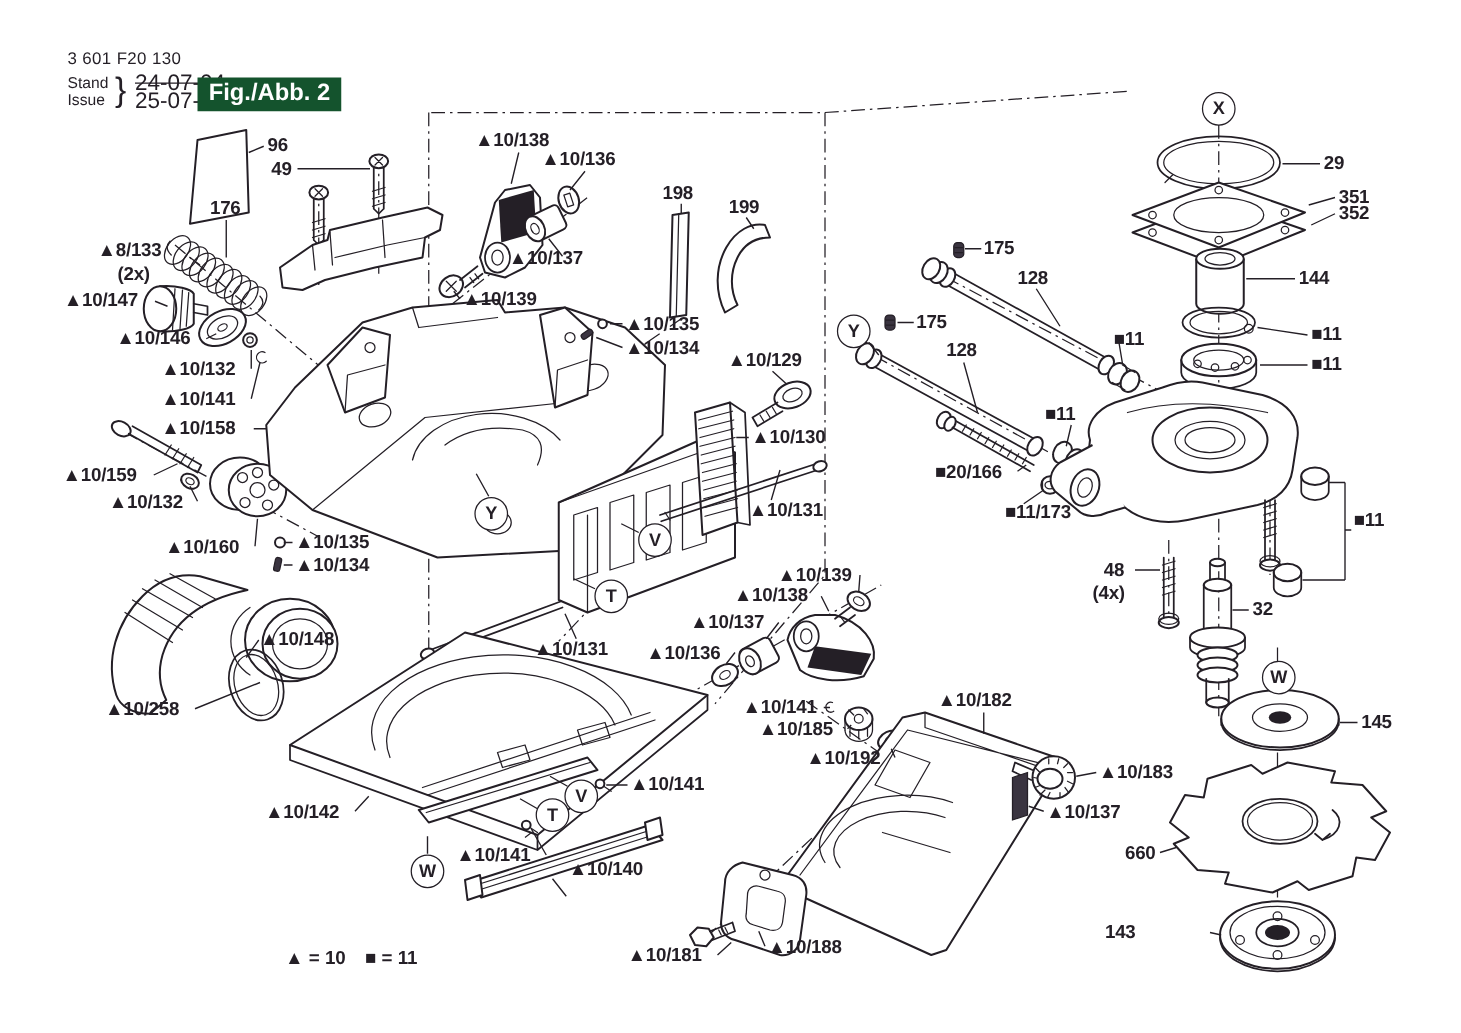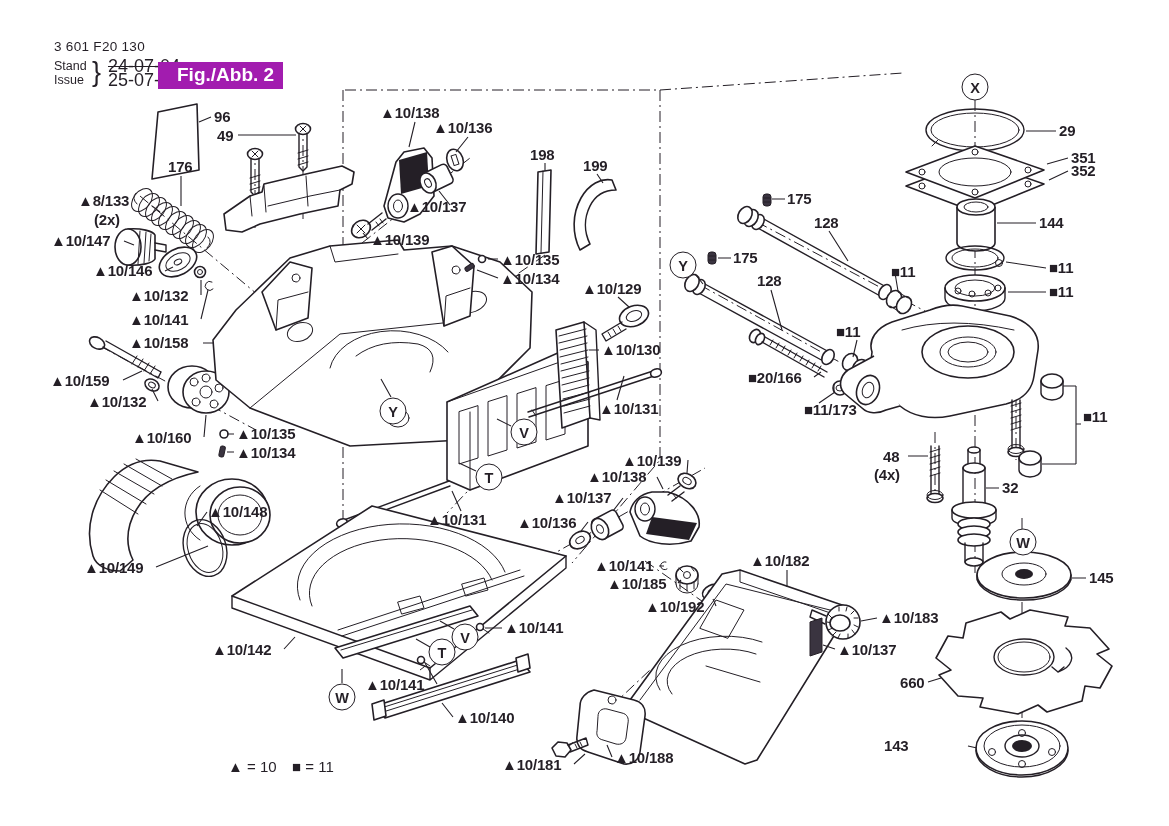--- a/index.html
+++ b/index.html
@@ -15,24 +15,24 @@
   .gy{fill:#3a3440;stroke:#241f26;stroke-width:1}
   .co{position:absolute;font-weight:bold;font-size:15px;line-height:18px;white-space:nowrap;letter-spacing:-0.2px}
   .refc{position:absolute;width:27px;height:27px;border:1.8px solid #241f26;border-radius:50%;background:#fff;
         font-weight:bold;font-size:14.5px;display:flex;align-items:center;justify-content:center;
         transform:translate(-50%,-50%);box-sizing:border-box}
   .hdr-num{position:absolute;left:54px;top:39px;font-size:13.5px;letter-spacing:0.3px}
   .hdr-stand{position:absolute;left:54px;top:60px;font-size:12.5px;line-height:13.5px}
   .hdr-brace{position:absolute;left:92px;top:57px;font-size:27px;font-weight:normal}
   .hdr-dates{position:absolute;left:108px;top:59px;font-size:18px;line-height:14px}
   .strike{text-decoration:line-through}
-  .figbox{position:absolute;left:158px;top:62px;background:#a21caf;color:#fff;
-          font-weight:bold;font-size:19px;padding:2px 9px 3px 19px}
+  .figbox{position:absolute;left:158px;top:62px;background:#14532d;color:#fff;
+          font-weight:bold;font-size:19px;padding:2px 9px 3px 9px}
   .ftr{position:absolute;left:54px;top:716px;font-size:12.5px;line-height:16px}
-  .legend{position:absolute;top:758px;font-weight:normal;font-size:15px}
+  .legend{position:absolute;top:758px;font-weight:bold;font-size:15px}
 </style>
 </head>
 <body>
 
 <div class="stage">
 
 <svg width="1169" height="826" viewBox="0 0 1169 826">
 
   <path class="dd" d="
     M345,90 H658 M343,90 V545 M660,90 V460 L572,563 M660,90 L903,73
@@ -512,37 +512,37 @@
   <div class="co" style="left:93px;top:262px">▲10/146</div>
   <div class="co" style="left:129px;top:287px">▲10/132</div>
   <div class="co" style="left:129px;top:311px">▲10/141</div>
   <div class="co" style="left:129px;top:334px">▲10/158</div>
   <div class="co" style="left:50px;top:372px">▲10/159</div>
   <div class="co" style="left:87px;top:393px">▲10/132</div>
   <div class="co" style="left:132px;top:429px">▲10/160</div>
   <div class="co" style="left:236px;top:425px">▲10/135</div>
   <div class="co" style="left:236px;top:444px">▲10/134</div>
   <div class="co" style="left:208px;top:503px">▲10/148</div>
-  <div class="co" style="left:84px;top:559px">▲10/149</div>
+  <div class="co" style="left:84px;top:559px">▲10/258</div>
   <div class="co" style="left:212px;top:641px">▲10/142</div>
   <div class="co" style="left:380px;top:104px">▲10/138</div>
   <div class="co" style="left:433px;top:119px">▲10/136</div>
   <div class="co" style="left:407px;top:198px">▲10/137</div>
   <div class="co" style="left:370px;top:231px">▲10/139</div>
   <div class="co" style="left:530px;top:146px">198</div>
   <div class="co" style="left:583px;top:157px">199</div>
   <div class="co" style="left:500px;top:251px">▲10/135</div>
   <div class="co" style="left:500px;top:270px">▲10/134</div>
   <div class="co" style="left:582px;top:280px">▲10/129</div>
   <div class="co" style="left:601px;top:341px">▲10/130</div>
   <div class="co" style="left:599px;top:400px">▲10/131</div>
   <div class="co" style="left:427px;top:511px">▲10/131</div>
   <div class="co" style="left:504px;top:619px">▲10/141</div>
   <div class="co" style="left:365px;top:676px">▲10/141</div>
-  <div class="co" style="left:455px;top:709px">▲10/140</div>
+  <div class="co" style="left:455px;top:687px">▲10/140</div>
   <div class="co" style="left:502px;top:756px">▲10/181</div>
   <div class="co" style="left:614px;top:749px">▲10/188</div>
   <div class="co" style="left:622px;top:452px">▲10/139</div>
   <div class="co" style="left:587px;top:468px">▲10/138</div>
   <div class="co" style="left:552px;top:489px">▲10/137</div>
   <div class="co" style="left:517px;top:514px">▲10/136</div>
   <div class="co" style="left:594px;top:557px">▲10/141</div>
   <div class="co" style="left:607px;top:575px">▲10/185</div>
   <div class="co" style="left:645px;top:598px">▲10/192</div>
   <div class="co" style="left:750px;top:552px">▲10/182</div>

